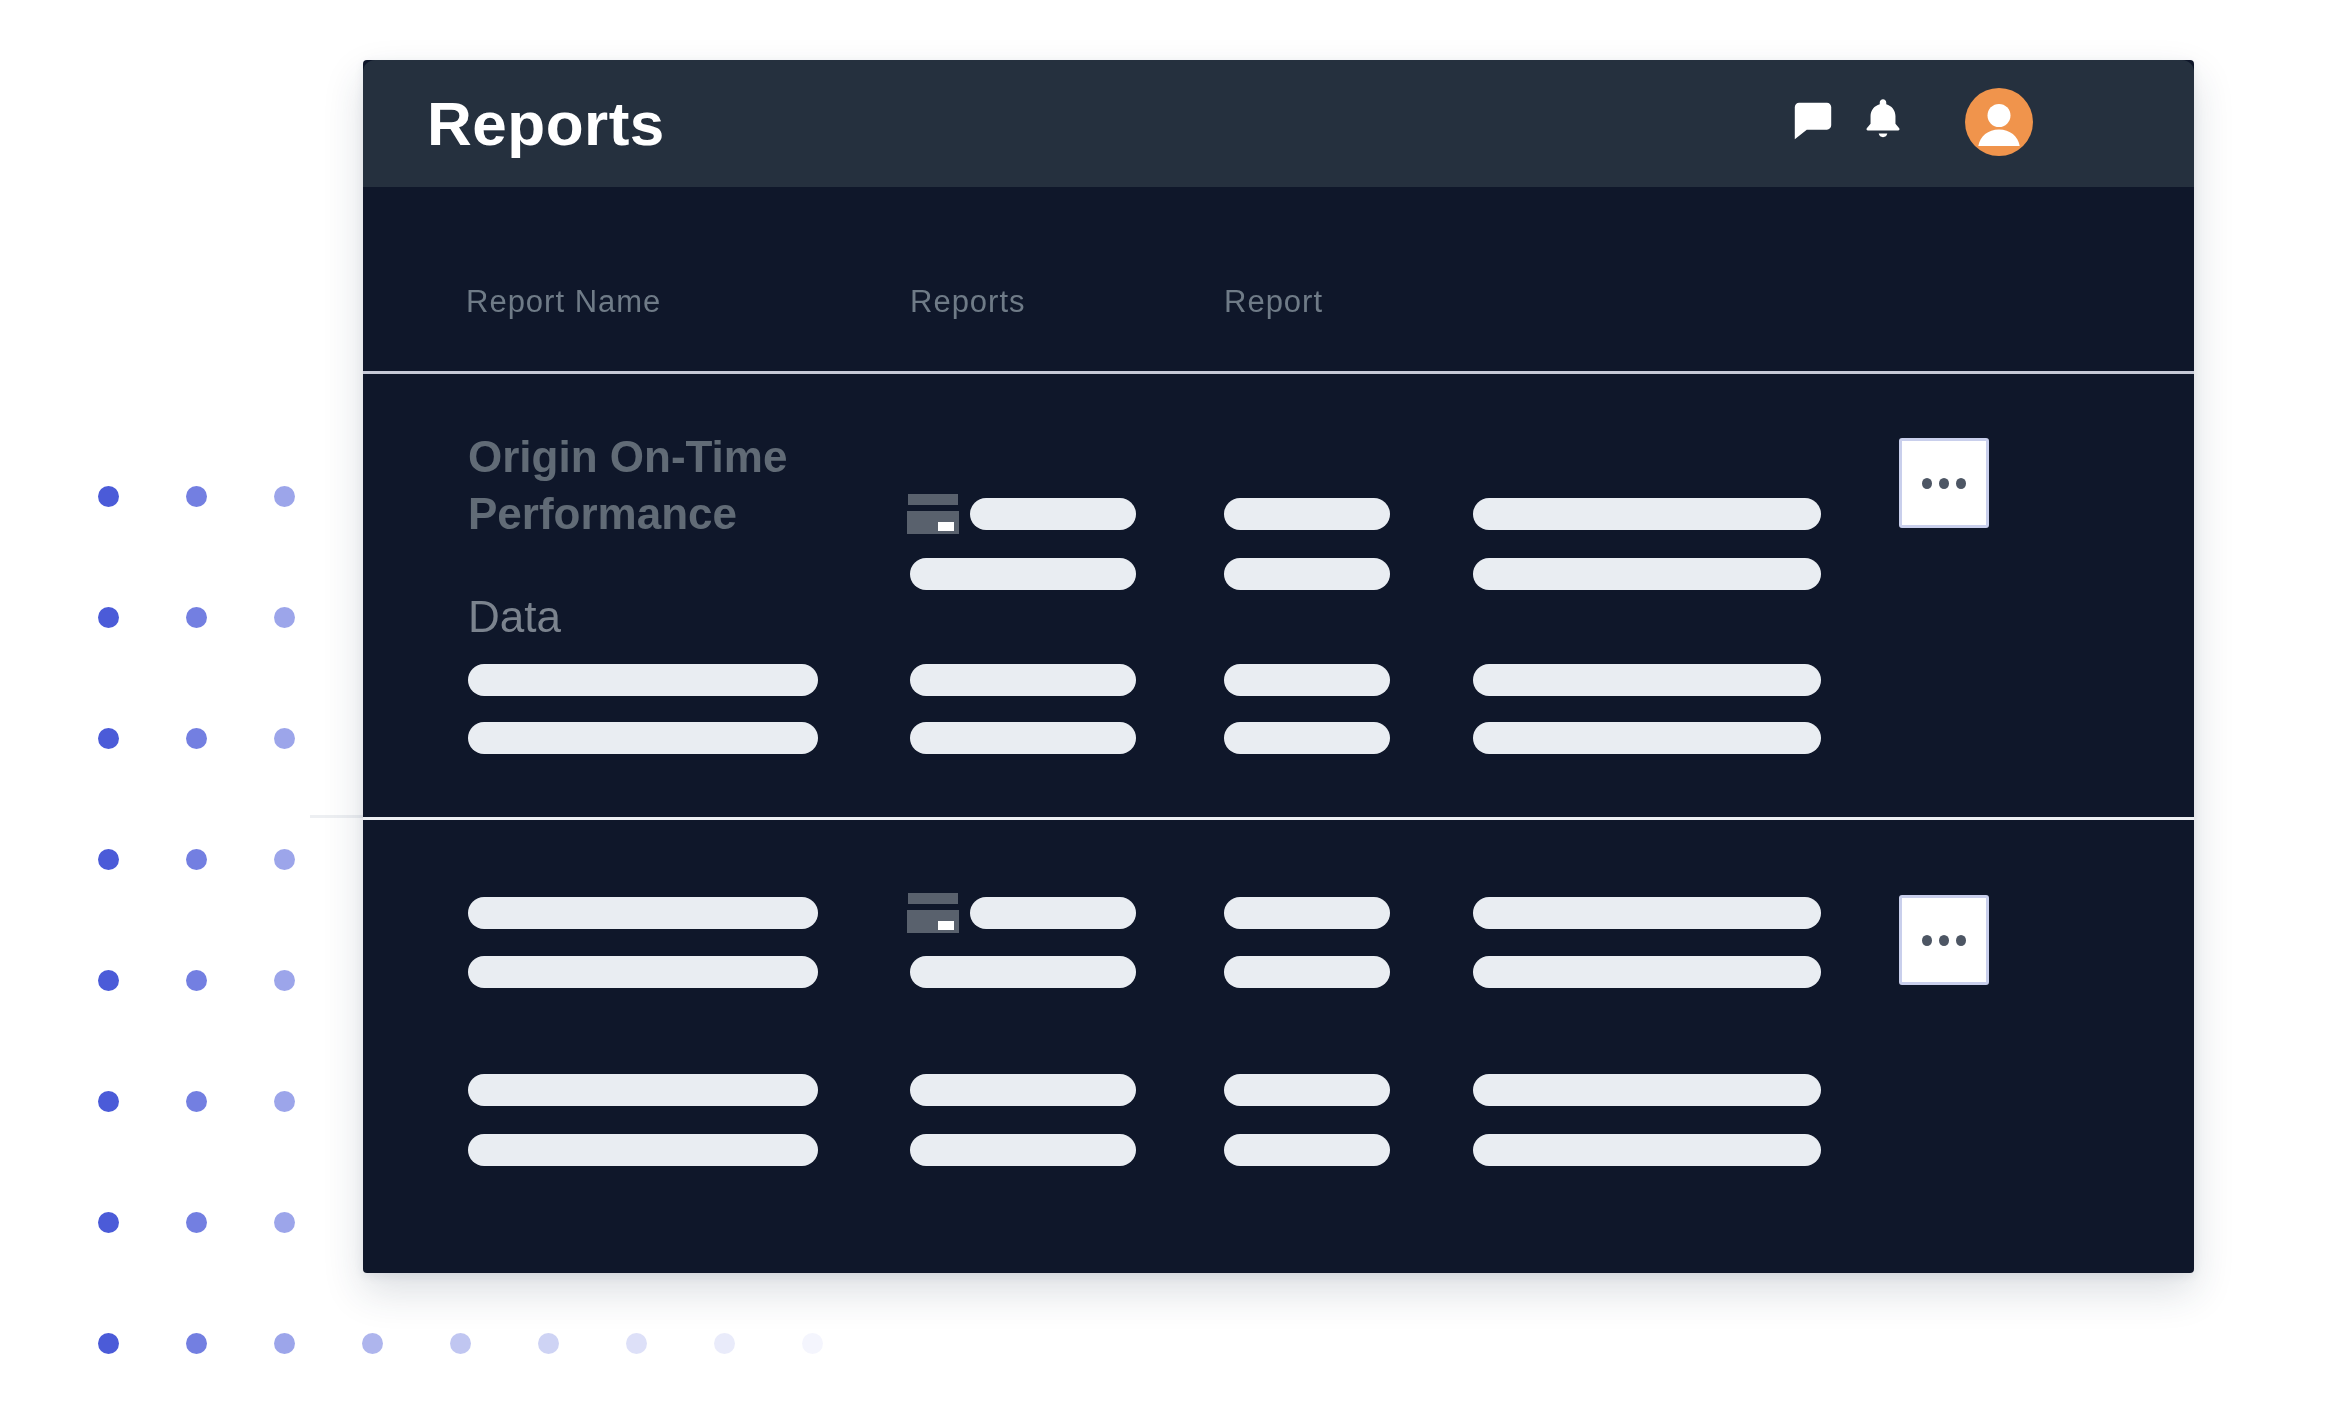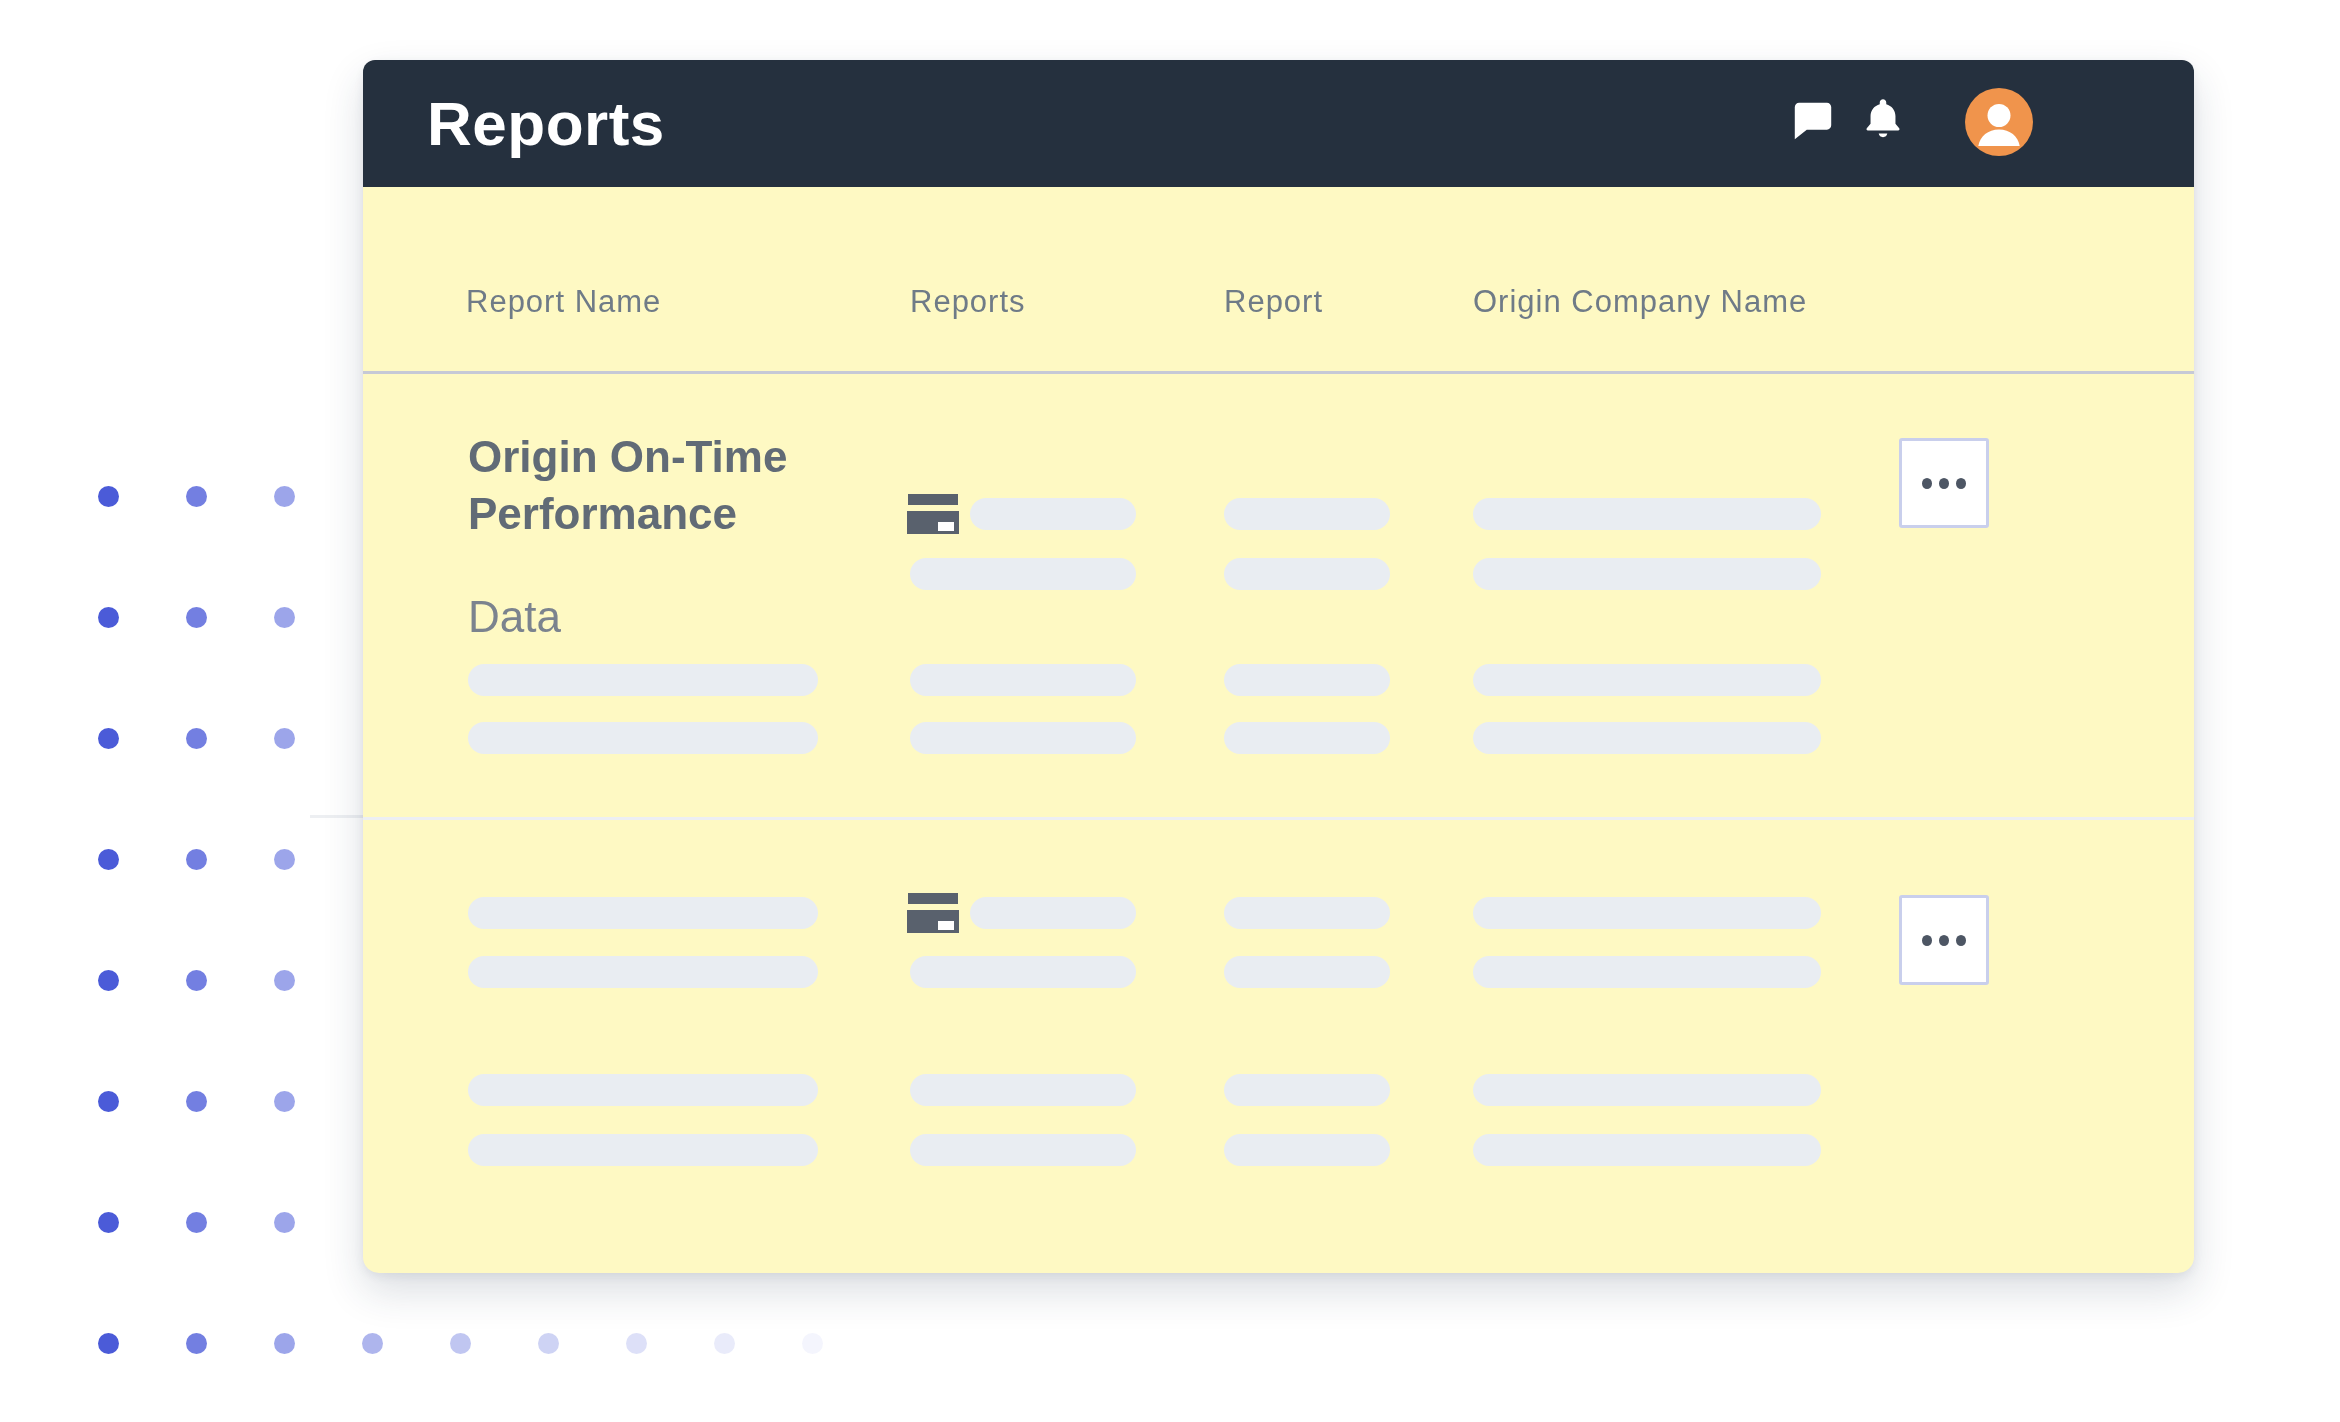--- a/index.html
+++ b/index.html
@@ -7,21 +7,21 @@
     width:2340px;height:1422px;position:relative;overflow:hidden;
     font-family:"Liberation Sans","DejaVu Sans",sans-serif;
   }
   
   .dot{position:absolute;border-radius:50%;width:21px;height:21px;}
   
   .divider-ext{position:absolute;left:310px;top:815px;width:53px;height:3px;background:#edeff2;}
   
   .card{
     position:absolute;left:363px;top:60px;width:1831px;height:1213px;
-    background:#fef9c3;border-radius:16px;
+    background:#0f172a;border-radius:4px;
     box-shadow:0 18px 40px rgba(33,48,72,.16),0 3px 10px rgba(33,48,72,.08);
   }
   .card-header{
     position:absolute;left:0;top:0;width:100%;height:127px;
     background:#25303E;border-radius:12px 12px 0 0;
   }
   .card-title{
     position:absolute;left:64px;top:0;height:127px;display:flex;align-items:center;
     color:#ffffff;font-size:62px;font-weight:bold;letter-spacing:.5px;margin:0;
   }
@@ -127,21 +127,20 @@
           <circle cx="34" cy="27.5" r="11.5" fill="#ffffff"></circle>
           <path fill="#ffffff" d="M34 41.5c-11 0-19 6.8-20.7 16.5h41.4C53 48.3 45 41.5 34 41.5z"></path>
         </g>
       </svg>
     </button>
   </div>
 
   <div class="thead-label" style="left:103px">Report Name</div>
   <div class="thead-label" style="left:547px">Reports</div>
   <div class="thead-label" style="left:861px">Report</div>
-  <div class="thead-label" style="left:1110px">Origin Company Name</div>
   <div class="head-divider"></div>
 
   <div>
     <div class="report-name">Origin On-Time Performance</div>
     <div class="report-subtitle">Data</div>
 
     <div class="cardicon" style="left:544px;top:434px">
       <div class="stripe"></div>
         <div class="bodyp"></div>
         <div class="chip"></div>

